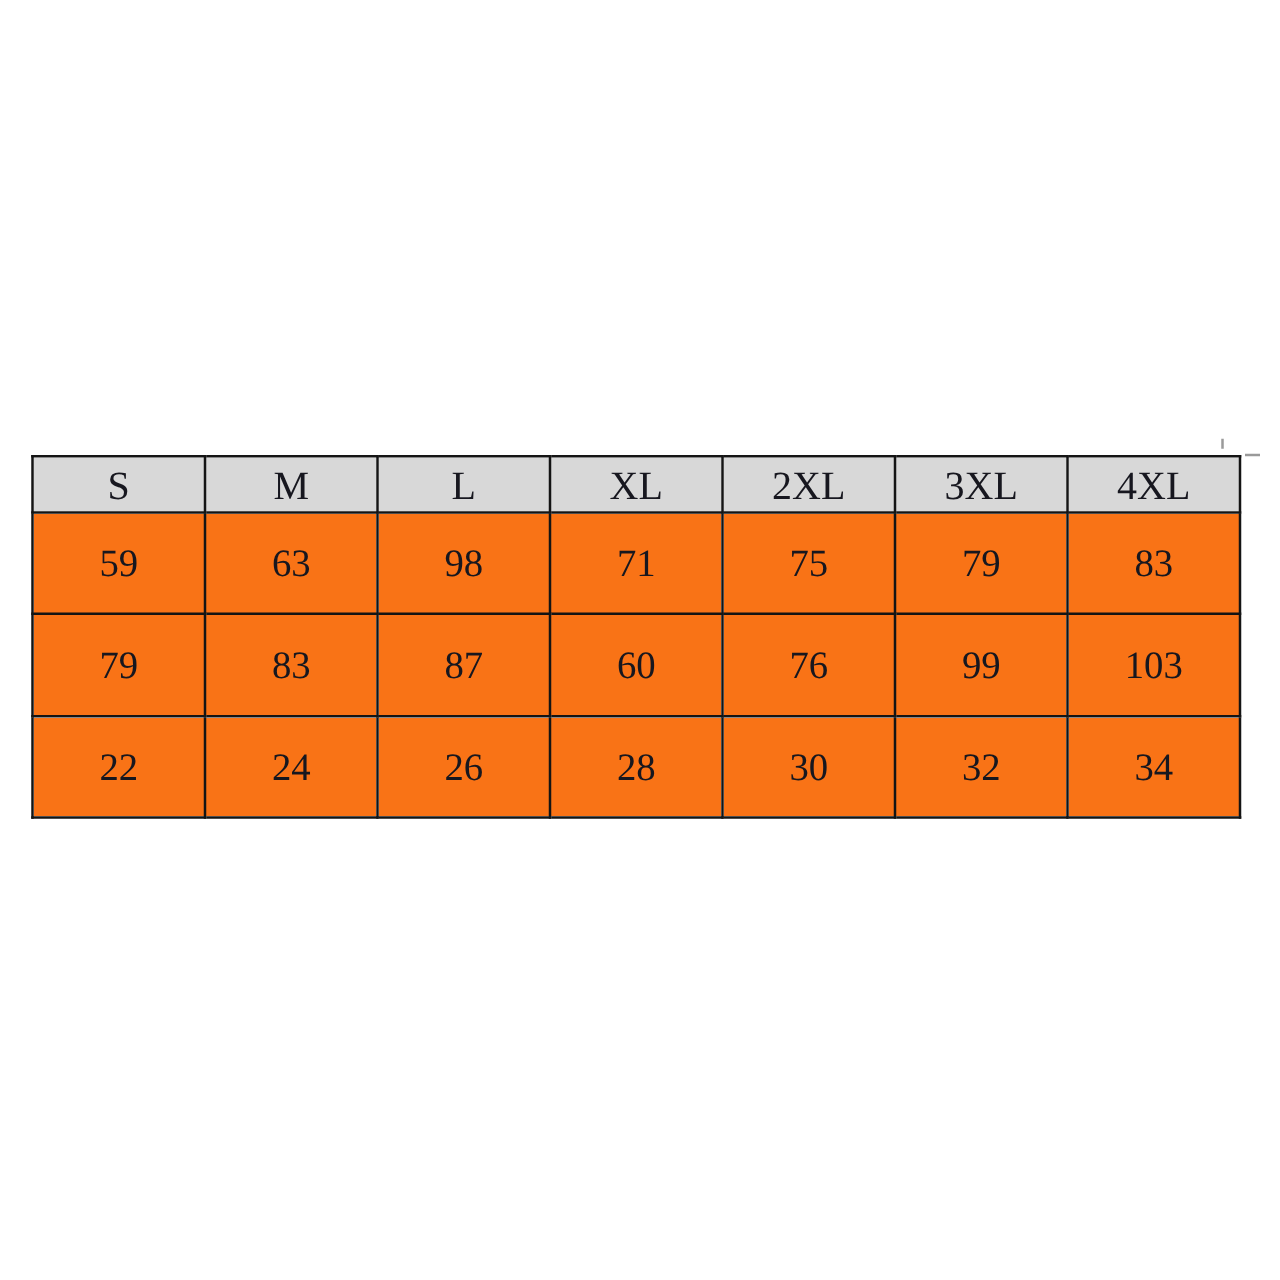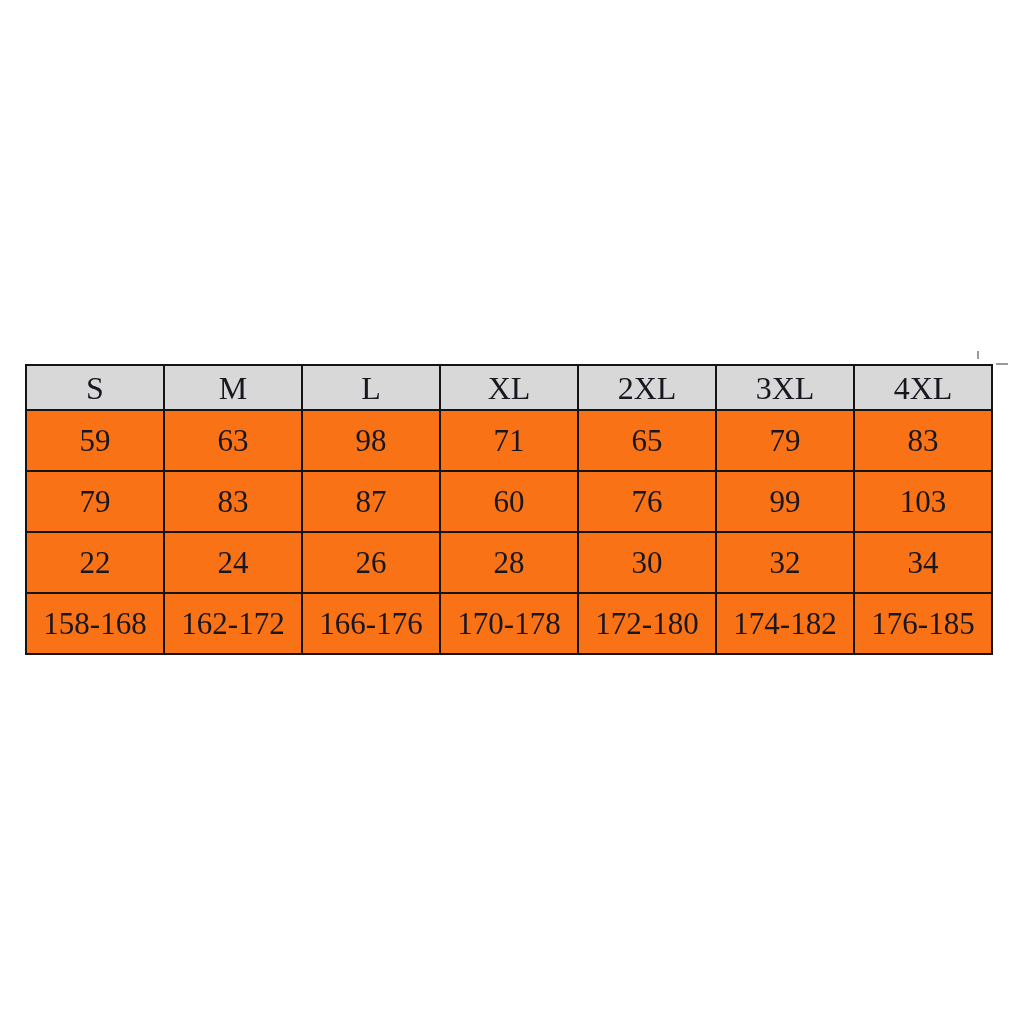--- a/index.html
+++ b/index.html
@@ -67,21 +67,21 @@
         <th>3XL</th>
         <th>4XL</th>
       </tr>
   </thead>
   <tbody>
       <tr>
         <td>59</td>
         <td>63</td>
         <td>98</td>
         <td>71</td>
-        <td>65</td>
+        <td>75</td>
         <td>79</td>
         <td>83</td>
       </tr>
       <tr>
         <td>79</td>
         <td>83</td>
         <td>87</td>
         <td>60</td>
         <td>76</td>
         <td>99</td>
@@ -89,26 +89,17 @@
       </tr>
       <tr>
         <td>22</td>
         <td>24</td>
         <td>26</td>
         <td>28</td>
         <td>30</td>
         <td>32</td>
         <td>34</td>
       </tr>
-      <tr>
-        <td>158-168</td>
-        <td>162-172</td>
-        <td>166-176</td>
-        <td>170-178</td>
-        <td>172-180</td>
-        <td>174-182</td>
-        <td>176-185</td>
-      </tr>
     </tbody>
 </table>
 
 <div class="artifact tick"></div>
 <div class="artifact dash"></div>
 
 </body></html>

